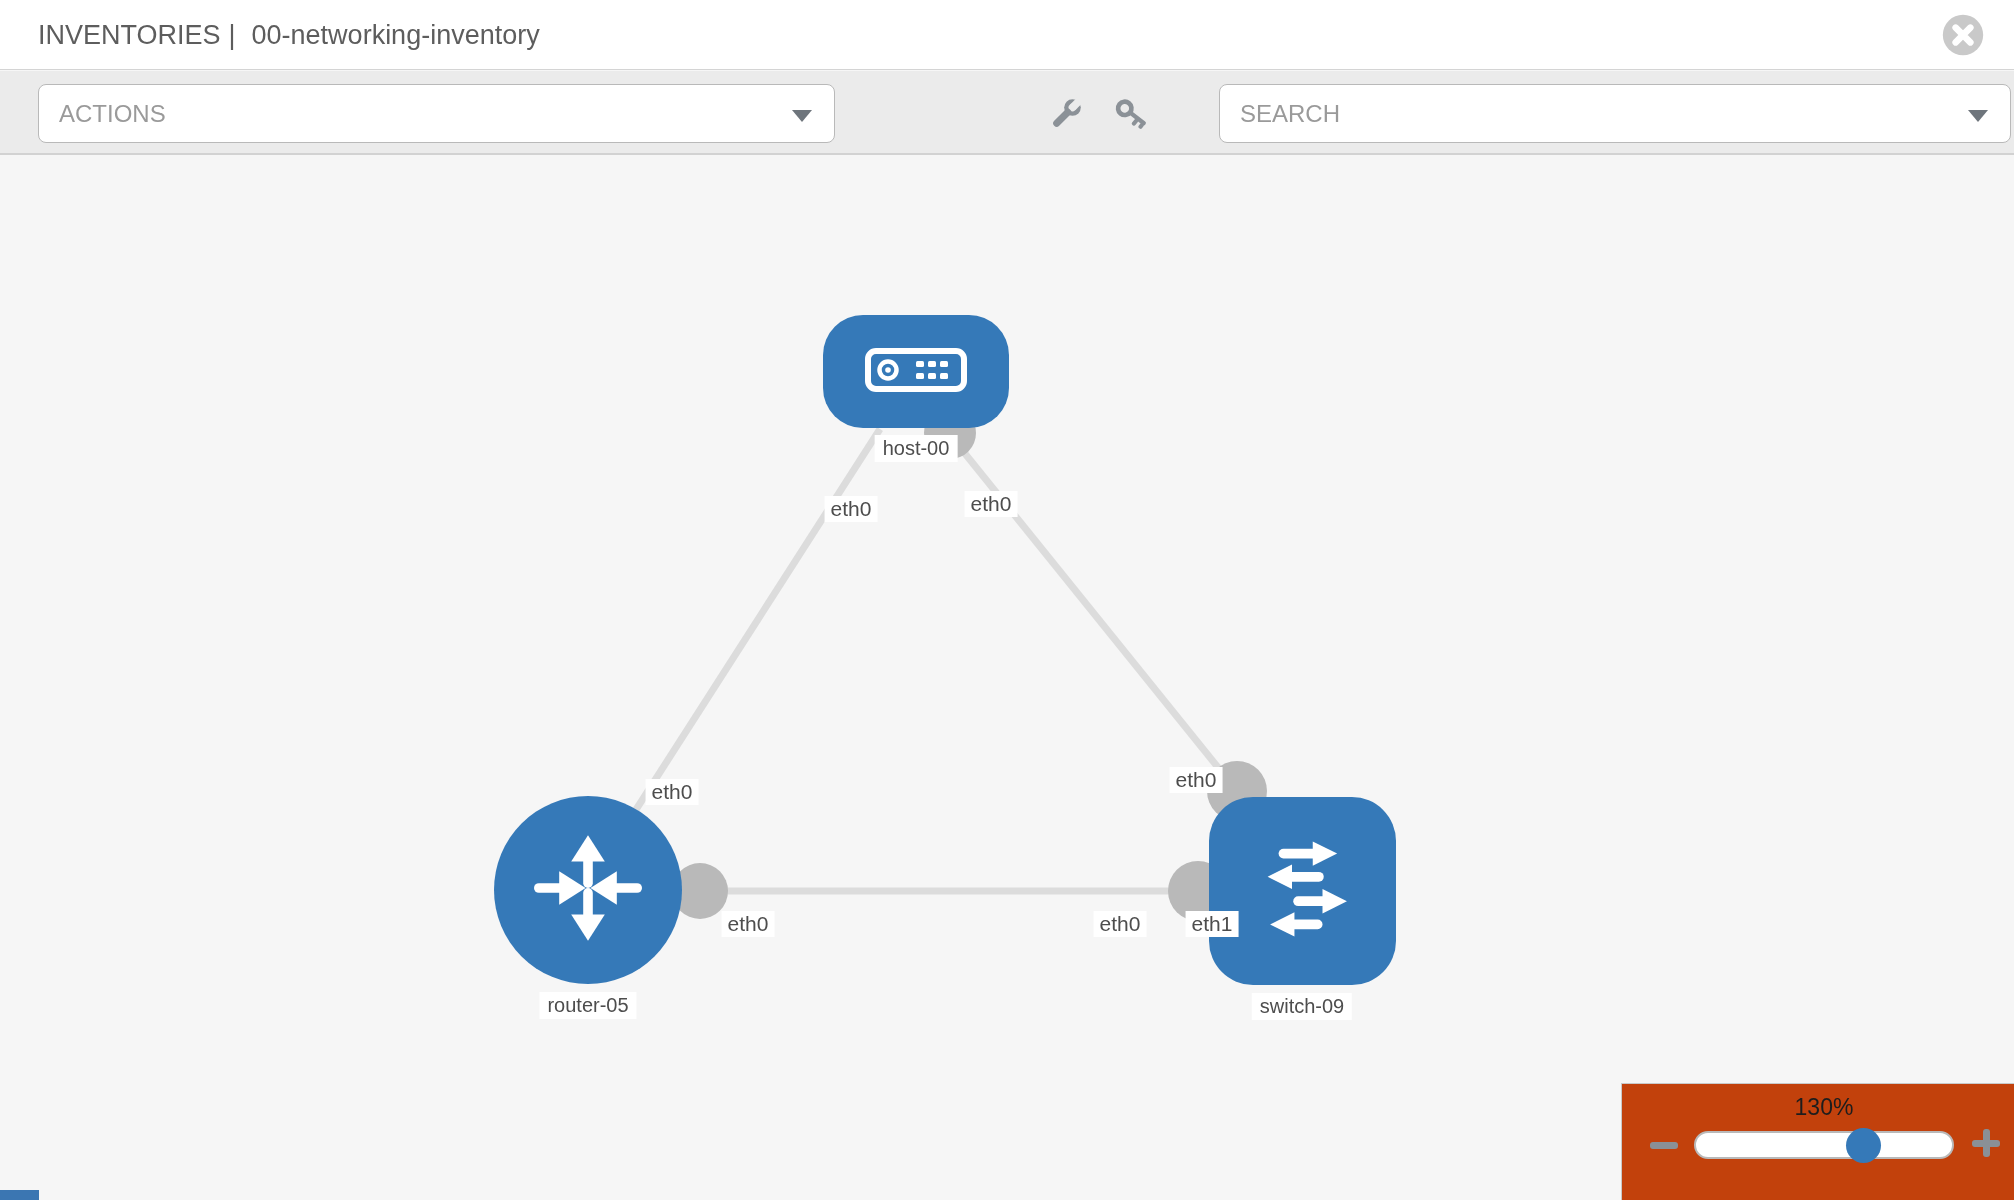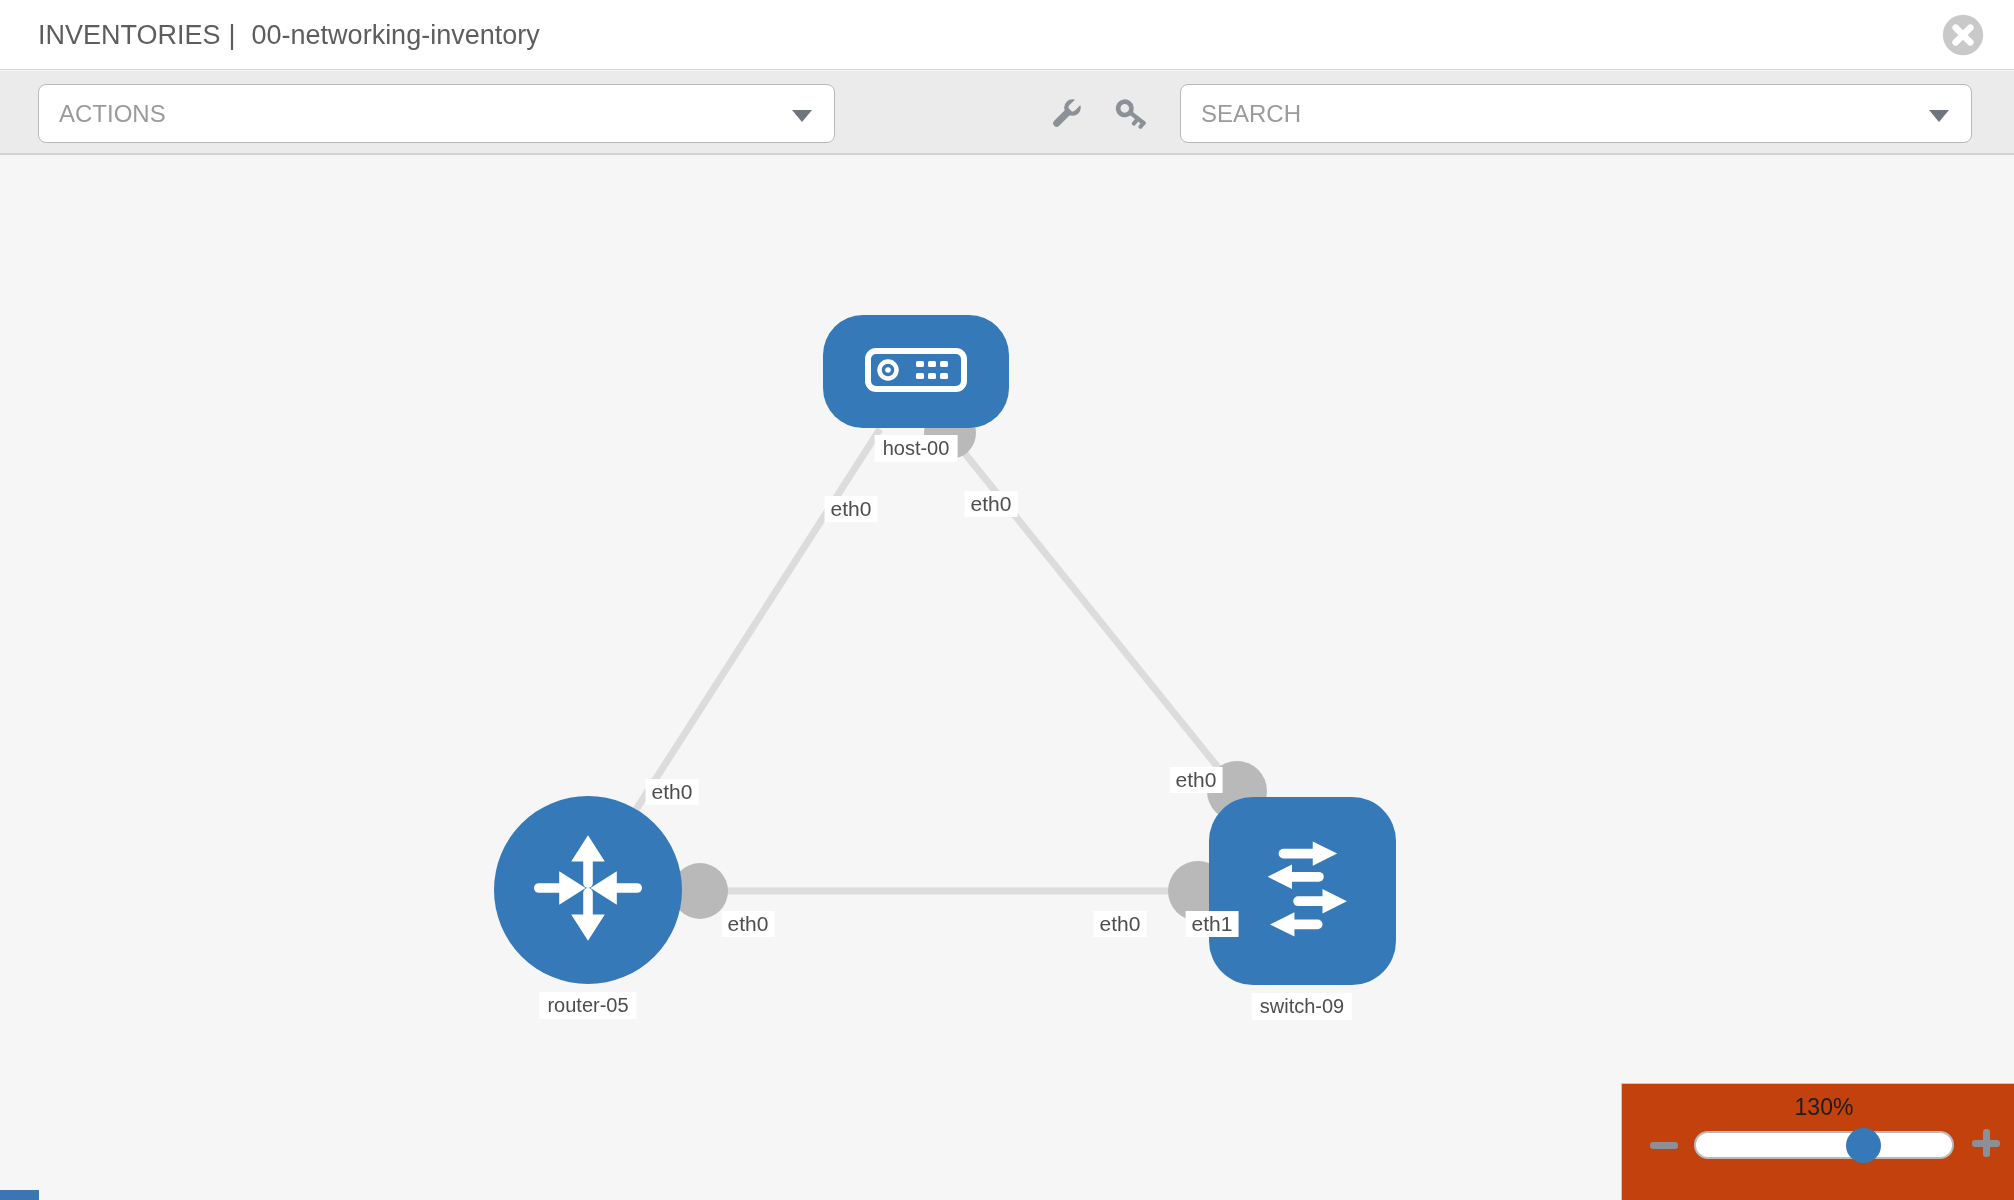--- a/index.html
+++ b/index.html
@@ -25,21 +25,21 @@
     position: absolute; top: 71px; left: 0; width: 2014px; height: 84px;
     background: #ebebeb; border-bottom: 2px solid #d2d2d2; z-index: 29;
   }
   .select-box {
     position: absolute; top: 13px; height: 59px; background: #fff;
     border: 1px solid #b9b9b9; border-radius: 8px;
     display: flex; align-items: center; padding: 0 20px;
     font-size: 24px; color: #9a9a9a; cursor: pointer;
   }
   .select-actions { left: 38px; width: 797px; }
-  .select-search { left: 1180px; width: 792px; }
+  .select-search { left: 1219px; width: 792px; }
   .caret {
     position: absolute; right: 22px; top: 25px; width: 0; height: 0;
     border-left: 10px solid transparent; border-right: 10px solid transparent;
     border-top: 12px solid #6e757c;
   }
   .tool-icon { position: absolute; top: 23px; width: 40px; height: 40px; cursor: pointer; }
   .icon-wrench { left: 1046px; }
   .icon-key { left: 1112px; }
   
   .canvas { position: absolute; top: 157px; left: 0; width: 2014px; height: 1043px; background: #f6f6f6; }

